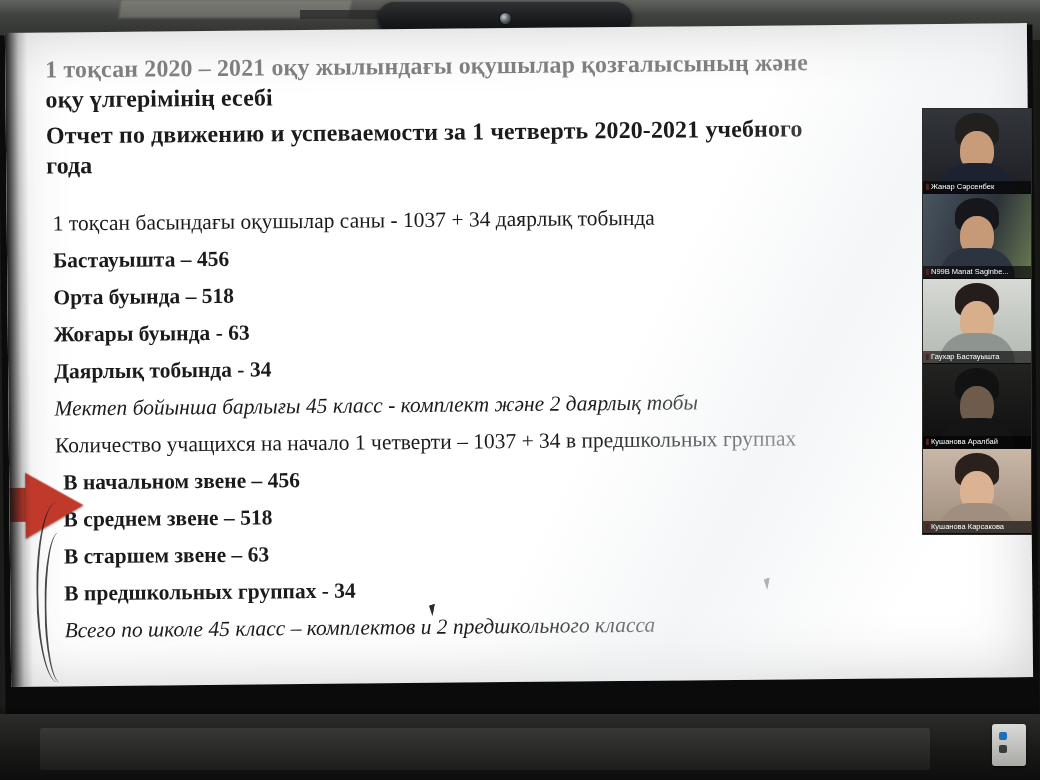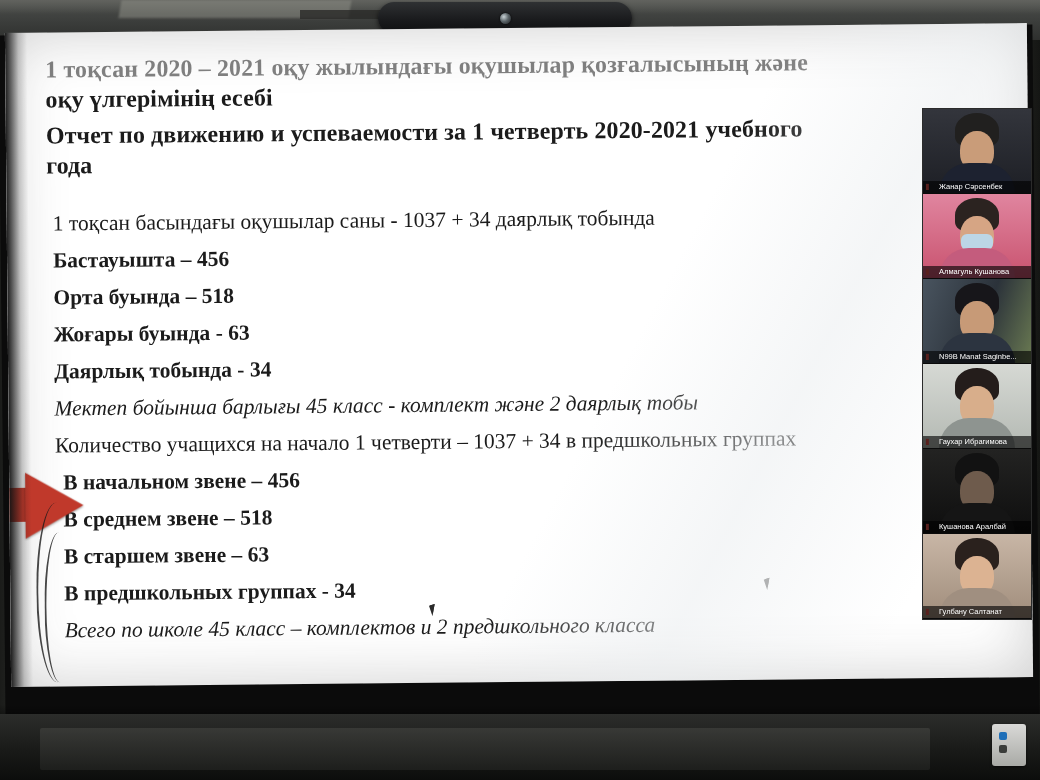--- a/index.html
+++ b/index.html
@@ -224,21 +224,21 @@
     margin-left: -16px;
     bottom: 28px;
     background: #bcd6e6;
     border-radius: 6px;
   }
   .tile .name {
     position: absolute;
     left: 0; bottom: 0;
     width: 100%;
     box-sizing: border-box;
-    padding: 1px 2px 1px 16px;
+    padding: 1px 2px 1px 8px;
     font-family: "Liberation Sans", sans-serif;
     font-size: 7.5px;
     line-height: 10px;
     color: #fff;
     background: rgba(0,0,0,.62);
     white-space: nowrap;
     overflow: hidden;
     text-overflow: ellipsis;
     margin-top: 27px;
   }
@@ -377,64 +377,55 @@
 
     <div class="tile">
       <div class="bg" style="background:linear-gradient(180deg,#33353c 0%,#1d1f25 100%)"></div>
       <div class="hair" style="background:#21201f"></div>
       <div class="head" style="background:#c99c79"></div>
       <div class="body" style="background:#1d2230"></div>
       <div class="mic">▮</div>
       <div class="name">Жанар Сәрсенбек</div>
     </div>
 
-    <div class="tile">
-      <div class="bg" style="background:linear-gradient(180deg,#e0859f 0%,#c9536f 100%)"></div>
-      <div class="hair" style="background:#2b2320"></div>
-      <div class="head" style="background:#d6a584"></div>
-      <div class="mask"></div>
-      <div class="body" style="background:#c45c7d"></div>
-      <div class="mic">▮</div>
-      <div class="name">Алмагуль Кушанова</div>
-    </div>
 
     <div class="tile">
       <div class="bg" style="background:linear-gradient(110deg,#49545f 0%,#2b323a 55%,#6a7a52 100%)"></div>
       <div class="hair" style="background:#17161a"></div>
       <div class="head" style="background:#c79a77"></div>
       <div class="body" style="background:#2c3440"></div>
       <div class="mic">▮</div>
       <div class="name">N99B Manat Saginbe...</div>
     </div>
 
     <div class="tile">
       <div class="bg" style="background:linear-gradient(180deg,#d6d9d4 0%,#b4b9b3 100%)"></div>
       <div class="hair" style="background:#241d1b"></div>
       <div class="head" style="background:#d8ae8b"></div>
       <div class="body" style="background:#8e9490"></div>
       <div class="mic">▮</div>
-      <div class="name">Гаухар Ибрагимова</div>
+      <div class="name">Гаухар Бастауышта</div>
     </div>
 
     <div class="tile">
       <div class="bg" style="background:linear-gradient(180deg,#232322 0%,#0e0e0e 100%)"></div>
       <div class="hair" style="background:#121212"></div>
       <div class="head" style="background:#6e5b4c"></div>
       <div class="body" style="background:#151515"></div>
       <div class="mic">▮</div>
       <div class="name">Кушанова Аралбай</div>
     </div>
 
     <div class="tile">
       <div class="bg" style="background:linear-gradient(180deg,#c8b6a6 0%,#a08d7c 100%)"></div>
       <div class="hair" style="background:#2a211d"></div>
       <div class="head" style="background:#dcb392"></div>
       <div class="body" style="background:#a08f80"></div>
       <div class="mic">▮</div>
-      <div class="name">Гулбану Салтанат</div>
+      <div class="name">Кушанова Карсакова</div>
     </div>
 
   </div>
 
   <div class="shadow-bottom"></div>
   <div class="desk">
     <div class="desk-panel"></div>
     <div class="desk-device">
       <div class="led"></div>
       <div class="led2"></div>

